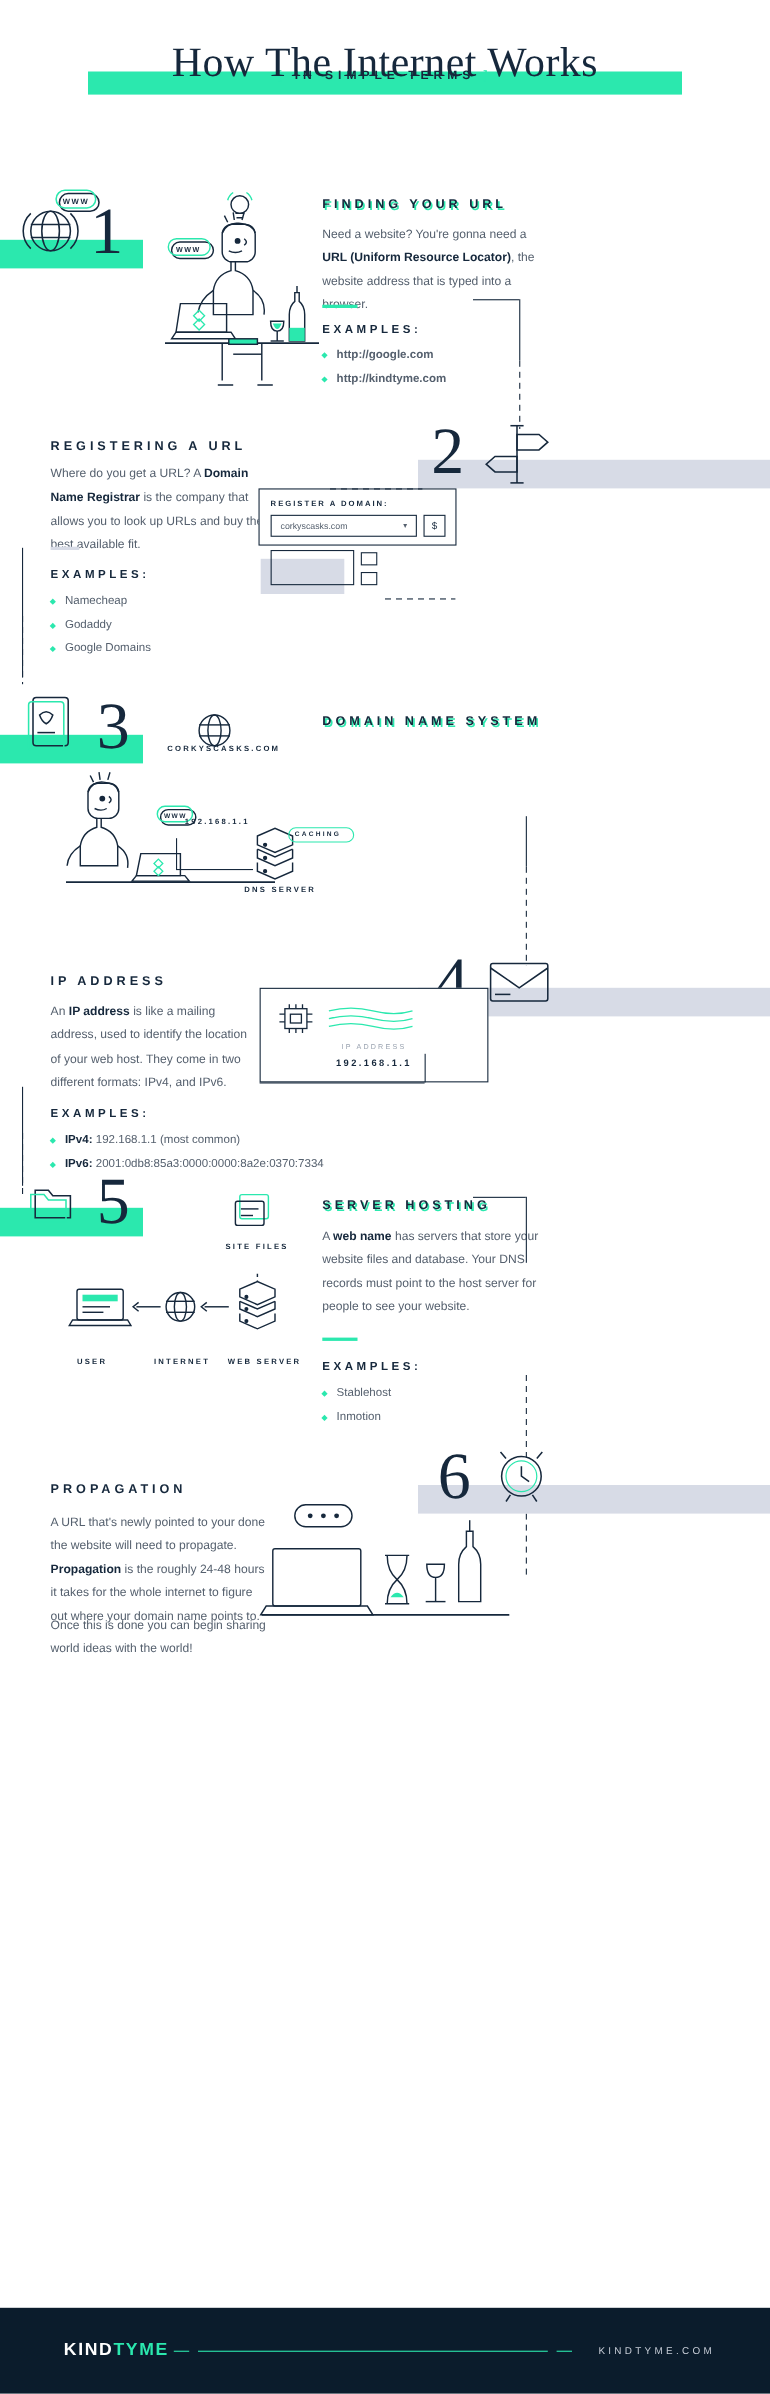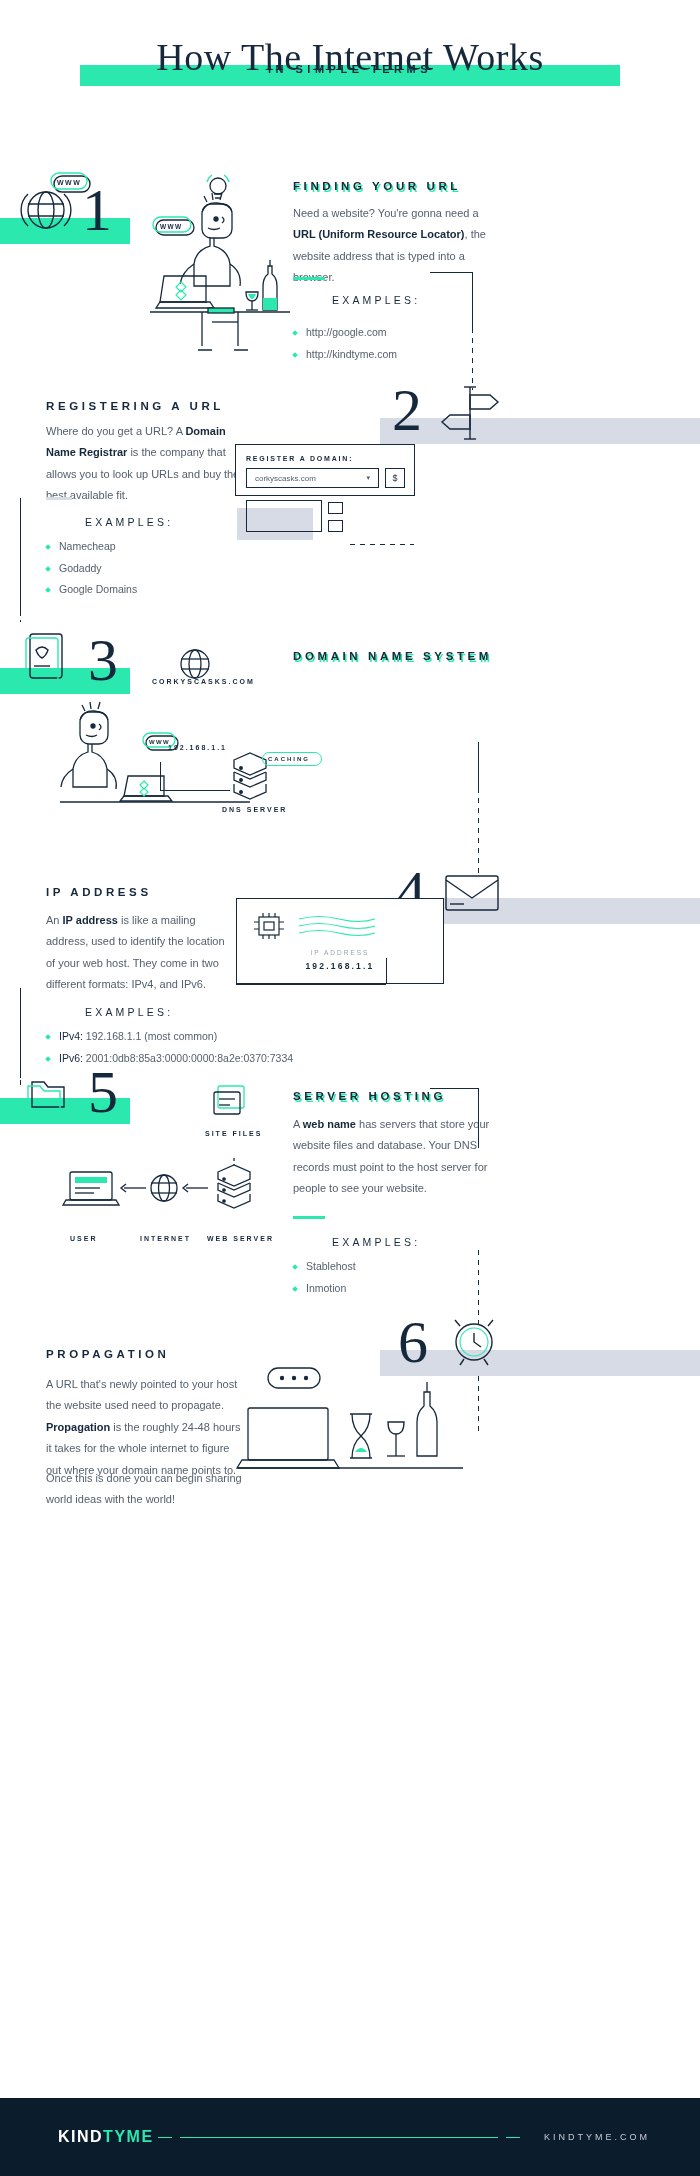--- a/index.html
+++ b/index.html
@@ -44,34 +44,34 @@
     position: absolute; font-size: 11.5px; font-weight: bold;
     letter-spacing: 3.6px; color: #16283c; white-space: nowrap;
   }
   .sec-head.teal-shadow { text-shadow: 1.5px 1.5px 0 #2BE8AE; }
   .body-txt {
     position: absolute; font-size: 11px; line-height: 1.95;
     color: #55606e; width: 200px;
   }
   .body-txt b { color: #16283c; font-weight: bold; }
   .ex-head {
-    position: absolute; font-size: 10.5px; font-weight: normal;
-    letter-spacing: 3.2px; color: #16283c; margin-left: 39px;
+    position: absolute; font-size: 10.5px; font-weight: bold;
+    letter-spacing: 3.2px; color: #16283c;
   }
   .ex-list { position: absolute; list-style: none; }
   .ex-list li {
     font-size: 10.5px; color: #55606e; line-height: 2.05;
     position: relative; padding-left: 13px; white-space: nowrap;
   }
   .ex-list li::before {
     content: ""; position: absolute; left: 0; top: 9px;
     width: 4px; height: 4px; background: #2BE8AE;
     transform: rotate(45deg);
   }
-  .ex-list li b { color: #16283c; font-weight: normal; }
+  .ex-list li b { color: #16283c; font-weight: bold; }
   .teal-rule { position: absolute; height: 3px; background: #2BE8AE; }
   .vline { position: absolute; width: 1px; background: #16283c; }
   .hline { position: absolute; height: 1px; background: #16283c; }
   .dashv { position: absolute; width: 1px;
     background-image: linear-gradient(#16283c 52%, transparent 0);
     background-size: 1px 10px; }
   .dashh { position: absolute; height: 1px;
     background-image: linear-gradient(to right, #16283c 52%, transparent 0);
     background-size: 10px 1px; }
   .lbl {
@@ -205,21 +205,21 @@
     <path d="M62 150 h26"></path>
     <rect x="58" y="136" width="26" height="5" fill="#2BE8AE" stroke="#16283c"></rect>
   </svg>
 
   <div class="sec-head teal-shadow" style="left:293px;top:180px;">FINDING YOUR URL</div>
   <div class="body-txt" style="left:293px;top:203px;width:202px;">
     <span>Need a website? You're gonna need a </span><b>URL (Uniform Resource Locator)</b><span>, the website address that is typed into a browser.</span>
   </div>
   <div class="teal-rule" style="left:293px;top:277px;width:32px;"></div>
   <div class="ex-head" style="left:293px;top:294px;">EXAMPLES:</div>
-  <ul class="ex-list" style="left:293px;top:322px;">
+  <ul class="ex-list" style="left:293px;top:312px;font-weight:bold;">
     <li>http://google.com</li>
     <li>http://kindtyme.com</li>
   </ul>
 
   <div class="hline" style="left:430px;top:272px;width:42px;"></div>
   <div class="vline" style="left:472px;top:272px;height:56px;"></div>
   <div class="dashv" style="left:472px;top:328px;height:62px;"></div>
 
   <div class="band-gray" style="left:380px;top:418px;width:320px;height:26px;"></div>
   <div class="numeral" style="left:392px;top:380px;">2</div>
@@ -430,21 +430,21 @@
   <svg style="position:absolute;left:448px;top:1312px;" width="52" height="56" viewBox="0 0 52 56" fill="none" stroke="#16283c" stroke-width="1.4">
     <circle cx="26" cy="30" r="18"></circle>
     <circle cx="26" cy="30" r="14" stroke="#2BE8AE" stroke-width="1.1"></circle>
     <path d="M26 21 v9 l7 5"></path>
     <path d="M12 14 l-5 -6 M40 14 l5 -6"></path>
     <path d="M16 47 l-4 6 M36 47 l4 6"></path>
   </svg>
 
   <div class="sec-head" style="left:46px;top:1348px;">PROPAGATION</div>
   <div class="body-txt" style="left:46px;top:1374px;width:196px;">
-    <span>A URL that's newly pointed to your host the website used need to propagate. </span><b>Propagation</b><span> is the roughly 24-48 hours it takes for the whole internet to figure out where your domain name points to.</span>
+    <span>A URL that's newly pointed to your done the website will need to propagate. </span><b>Propagation</b><span> is the roughly 24-48 hours it takes for the whole internet to figure out where your domain name points to.</span>
   </div>
   <div class="body-txt" style="left:46px;top:1468px;width:196px;">Once this is done you can begin sharing world ideas with the world!</div>
 
   <svg style="position:absolute;left:238px;top:1366px;" width="225" height="125" viewBox="0 0 225 125" fill="none" stroke="#16283c" stroke-width="1.3">
 
     <rect x="30" y="2" width="52" height="20" rx="10"></rect>
     <circle cx="44" cy="12" r="2.2" fill="#16283c" stroke="none"></circle>
     <circle cx="56" cy="12" r="2.2" fill="#16283c" stroke="none"></circle>
     <circle cx="68" cy="12" r="2.2" fill="#16283c" stroke="none"></circle>
 

